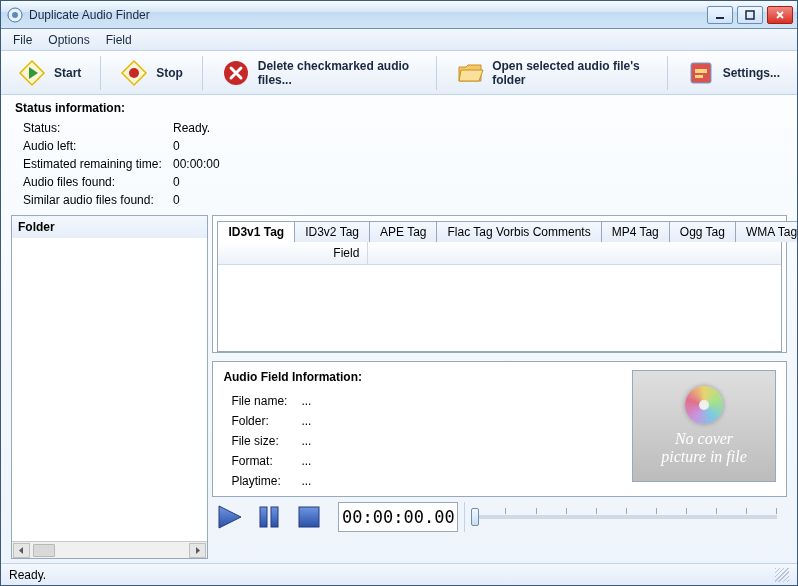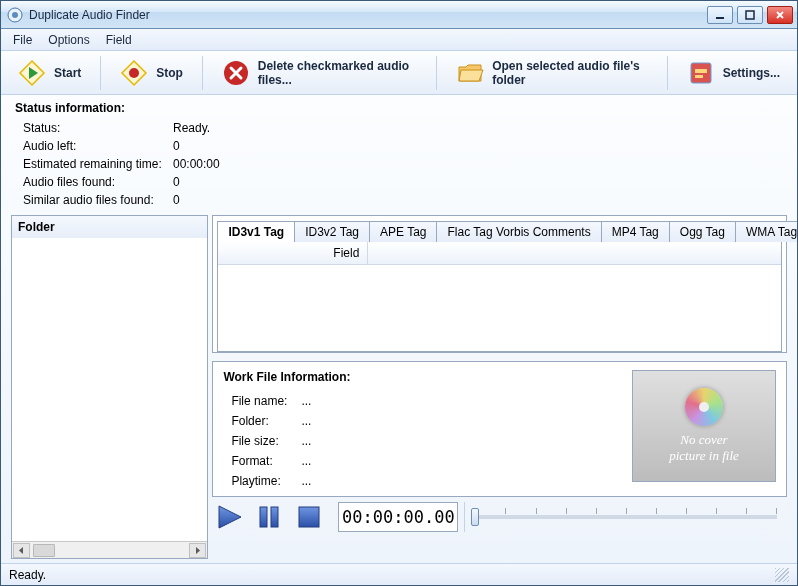--- a/index.html
+++ b/index.html
@@ -42,21 +42,21 @@
   .tab-body { flex:1 1 auto; border:1px solid #97a8bf; background:#fff; display:flex; flex-direction:column;}
   .cols { display:flex; background:linear-gradient(#fff,#ecf2fa); border-bottom:1px solid #d0dae7;}
   .col { padding:4px 8px; font-size:12px; border-right:1px solid #d0dae7;}
   .c1 { width:150px;}
   .c2 { flex:1;}
   
   .audio-info { margin-top:8px; border:1px solid #97a8bf; background:#fff; padding:8px 10px; display:flex; gap:10px;}
   .ainfo-left { flex:1;}
   .ainfo-left h4 { margin:0 0 10px 0; font-size:12px; font-weight:bold;}
   .agrid { display:grid; grid-template-columns:70px auto; row-gap:6px; font-size:12px; padding-left:8px;}
-  .cover { width:144px; height:112px; border:1px solid #97a8bf; background:linear-gradient(#dfdfdf,#bcbcbc); display:flex; flex-direction:column; align-items:center; justify-content:center; color:#fff; font-style:italic; font-family:"Comic Sans MS", cursive; font-size:13px; text-align:center;}
+  .cover { width:144px; height:112px; border:1px solid #97a8bf; background:linear-gradient(#dfdfdf,#bcbcbc); display:flex; flex-direction:column; align-items:center; justify-content:center; color:#fff; font-style:italic; font-family:"Comic Sans MS", cursive; font-size:16px; text-align:center;}
   .disc { width:38px; height:38px; border-radius:50%; background:conic-gradient(#e9d36e,#a6e28b,#7ec8e3,#c695e2,#e26e8b,#e9d36e); position:relative; margin-bottom:6px; box-shadow:0 0 5px rgba(0,0,0,.3);}
   .disc::after{content:"";position:absolute;top:50%;left:50%;width:10px;height:10px;border-radius:50%;background:#efefef;transform:translate(-50%,-50%);}
   
   .player { height:36px; display:flex; align-items:center; gap:6px; padding:6px 0 2px 0;}
   .pbtn { width:34px; height:30px; display:flex; align-items:center; justify-content:center;}
   .timebox { width:120px; height:30px; border:1px solid #97a8bf; background:#fff; display:flex; align-items:center; justify-content:center; font-family:monospace; font-size:17px; margin-left:6px;}
   .slider { flex:1; height:30px; border-left:1px solid #c1d3e8; display:flex; align-items:center; padding:0 10px;}
   .track { flex:1; height:4px; background:#d0dae7; position:relative;}
   .ticks { position:absolute; top:-7px; left:0; right:0; height:6px; display:flex; justify-content:space-between;}
   .ticks span{width:1px;height:6px;background:#9aa8ba;}
@@ -207,21 +207,21 @@
           </div>
           <div class="tab-body">
             <div class="cols">
               <div class="col c1">Field</div>
             </div>
           </div>
         </div>
 
         <div class="audio-info">
           <div class="ainfo-left">
-            <h4>Work File Information:</h4>
+            <h4>Audio Field Information:</h4>
             <div class="agrid">
               <div>File name:</div>
               <div>...</div>
               <div>Folder:</div>
               <div>...</div>
               <div>File size:</div>
               <div>...</div>
               <div>Format:</div>
               <div>...</div>
               <div>Playtime:</div>

